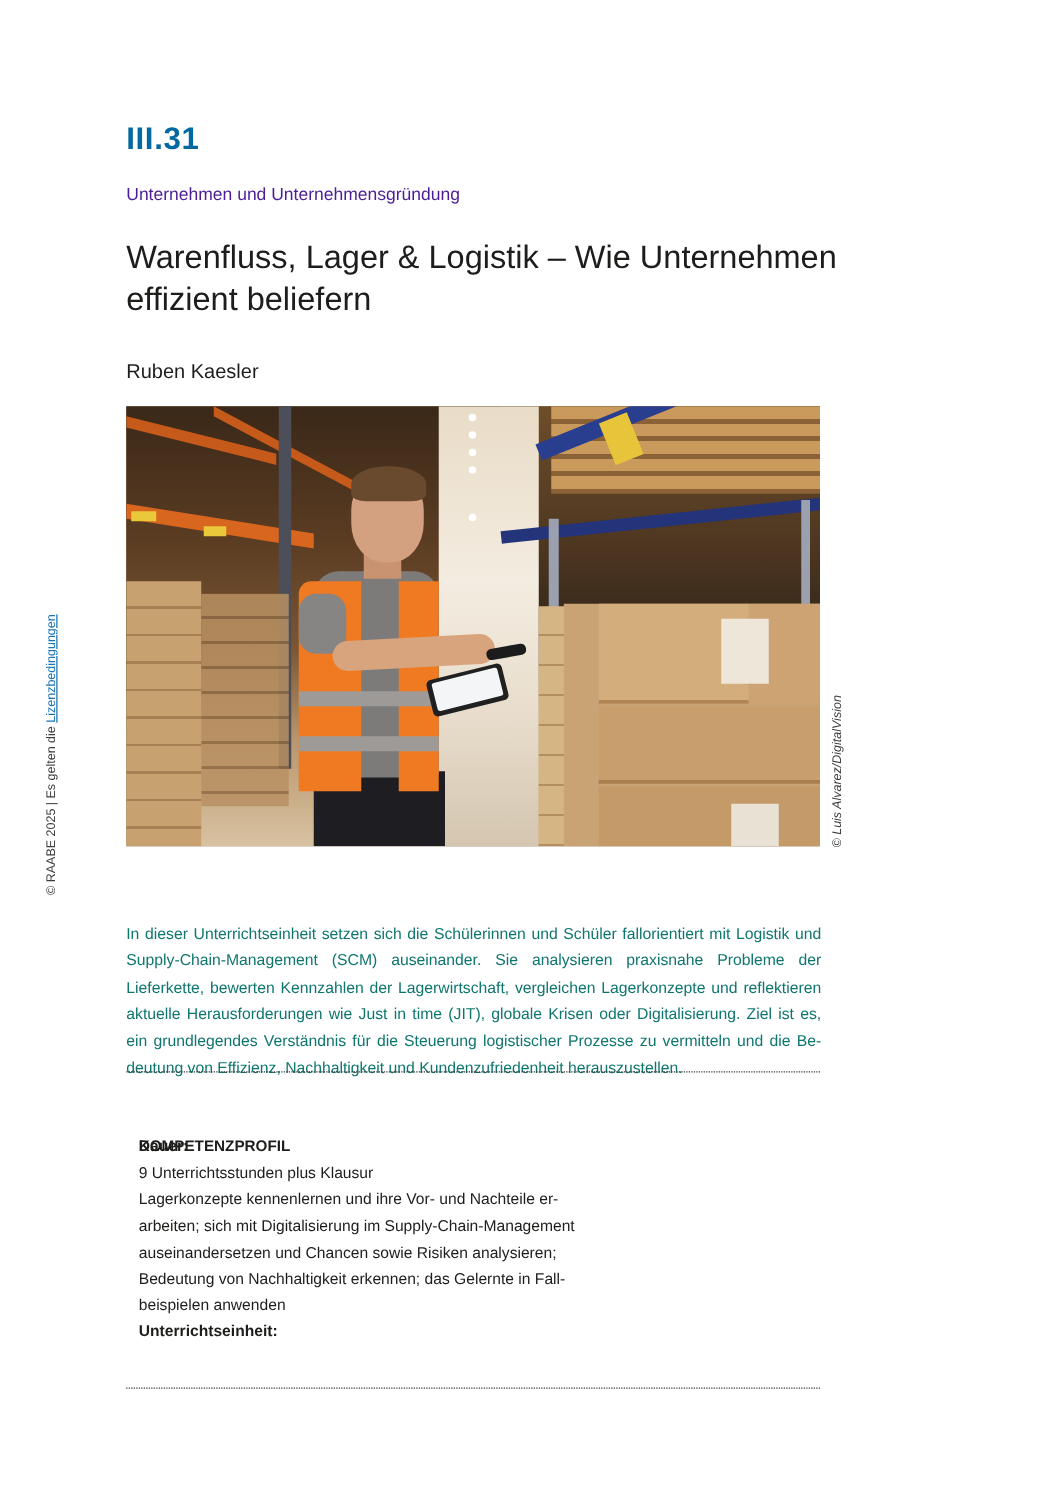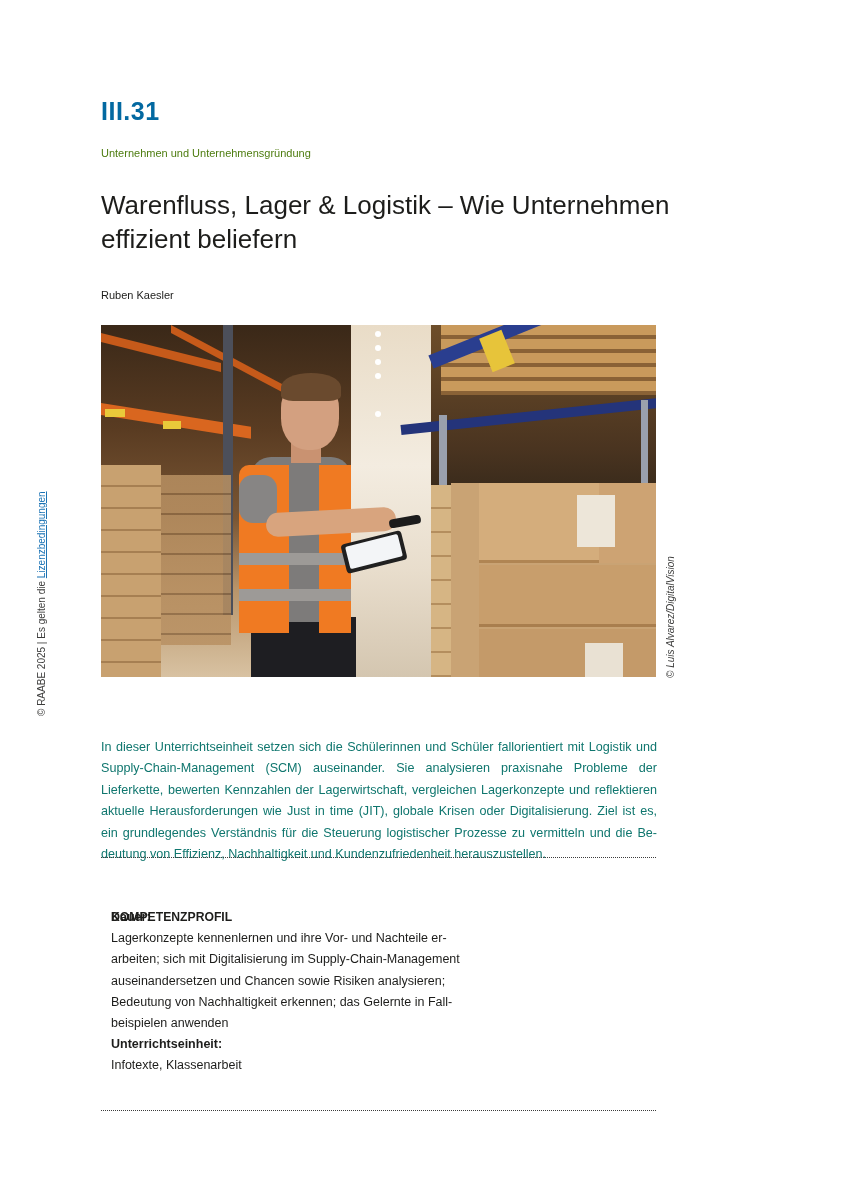--- a/index.html
+++ b/index.html
@@ -6,31 +6,31 @@
   html, body { width: 848px; height: 1200px; background: #ffffff; overflow: hidden; }
   body { position: relative; font-family: "DejaVu Sans", sans-serif; color: #1d1d1b; }
 
   .section-number {
     position: absolute; left: 101px; top: 97px;
     font-size: 25px; font-weight: bold; color: #0369a1; letter-spacing: 0.5px;
     font-family: "Liberation Sans", sans-serif;
   }
   .category {
     position: absolute; left: 101px; top: 147px;
-    font-size: 11px; color: #4d7c0f;
+    font-size: 14px; color: #4c1d95;
     font-family: "Liberation Sans", sans-serif;
   }
   .title {
     position: absolute; left: 101px; top: 188px; width: 600px;
     font-size: 26px; line-height: 34px; font-weight: normal; color: #1d1d1b;
     font-family: "Liberation Sans", sans-serif;
   }
   .author {
     position: absolute; left: 101px; top: 289px;
-    font-size: 11px; color: #1d1d1b;
+    font-size: 16px; color: #1d1d1b;
     font-family: "Liberation Sans", sans-serif;
     text-align: center;
   }
 
   
   .side-left {
     position: absolute; left: 36px; top: 716px;
     transform-origin: left top; transform: rotate(-90deg);
     white-space: nowrap; font-size: 10px; color: #3c3c3b;
     font-family: "Liberation Sans", sans-serif;
@@ -180,29 +180,29 @@
 
 <p class="intro">In dieser Unterrichtseinheit setzen sich die Schülerinnen und Schüler fallorientiert mit Logistik und Supply-Chain-Management (SCM) auseinander. Sie analysieren praxisnahe Probleme der Lieferkette, bewerten Kennzahlen der Lagerwirtschaft, vergleichen Lagerkonzepte und reflektieren aktuelle Herausforderungen wie Just in time (JIT), globale Krisen oder Digitalisierung. Ziel ist es, ein grundlegendes Verständnis für die Steuerung logistischer Prozesse zu vermitteln und die Be­deutung von Effizienz, Nachhaltigkeit und Kundenzufriedenheit herauszustellen.</p>
 
 <div class="dotline" style="top:857px;"></div>
 
 <div class="profile-head">KOMPETENZPROFIL</div>
 
 <div class="profile">
   <div class="row">
     <div class="lbl">Dauer:</div>
+    <div class="val">9 Unterrichtsstunden plus Klausur</div>
   </div>
   <div class="row">
     <div class="val">Lagerkonzepte kennenlernen und ihre Vor- und Nachteile er-
 arbeiten; sich mit Digitalisierung im Supply-Chain-Management
 auseinandersetzen und Chancen sowie Risiken analysieren;
 Bedeutung von Nachhaltigkeit erkennen; das Gelernte in Fall-
 beispielen anwenden</div>
   </div>
   <div class="row">
   </div>
   <div class="row">
     <div class="lbl">Unterrichtseinheit:</div>
-    <div class="val">Infotexte, Klassenarbeit</div>
   </div>
 </div>
 
 <div class="dotline" style="top:1110px;"></div>
 
 </body></html>

